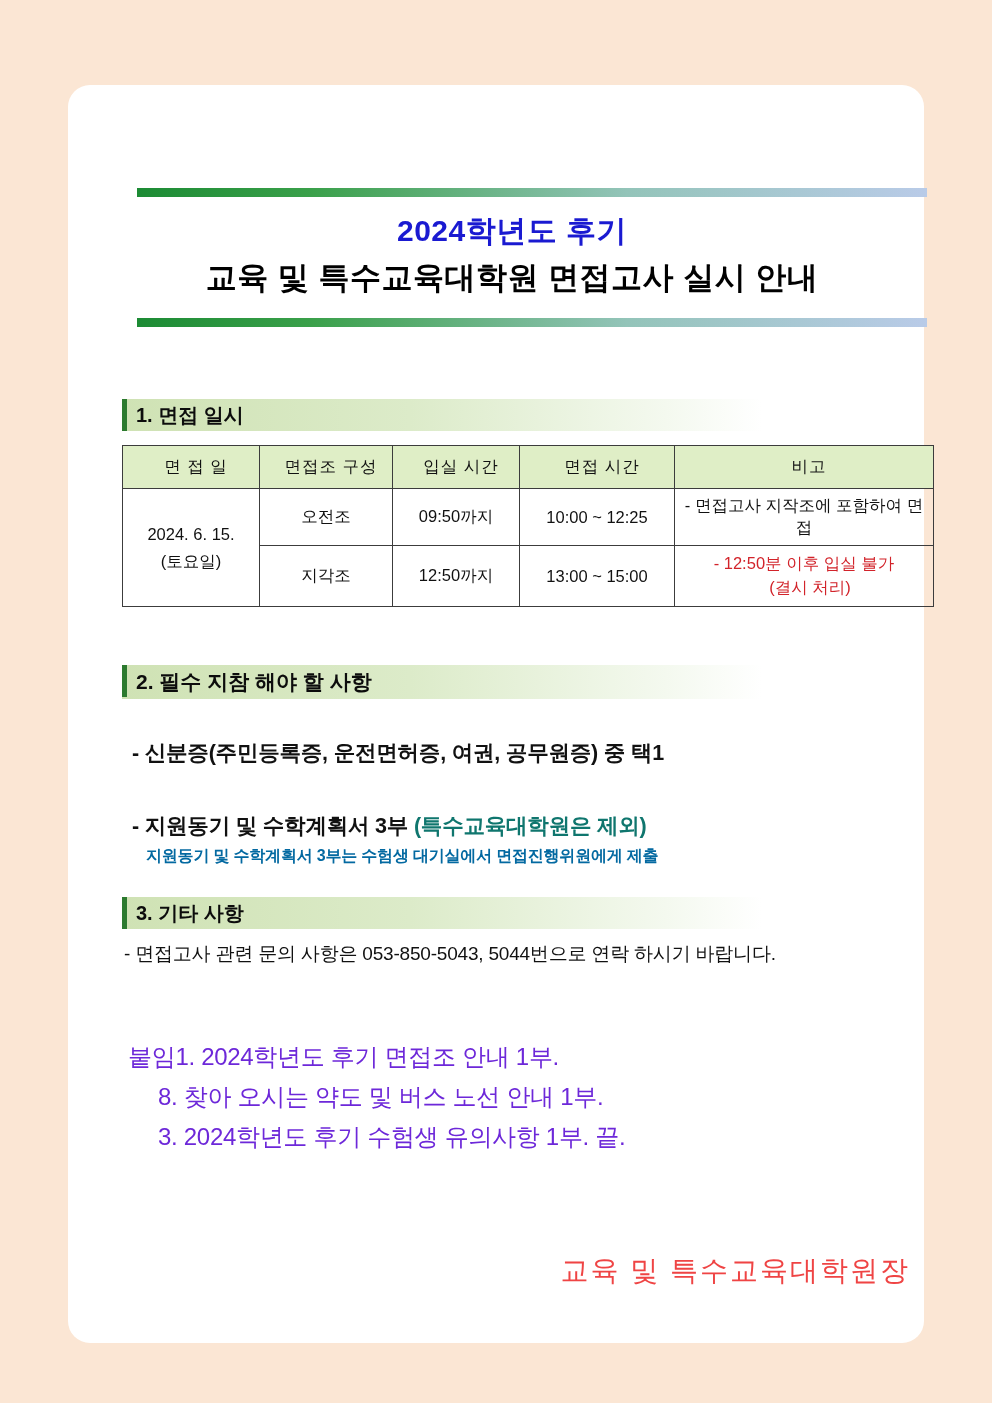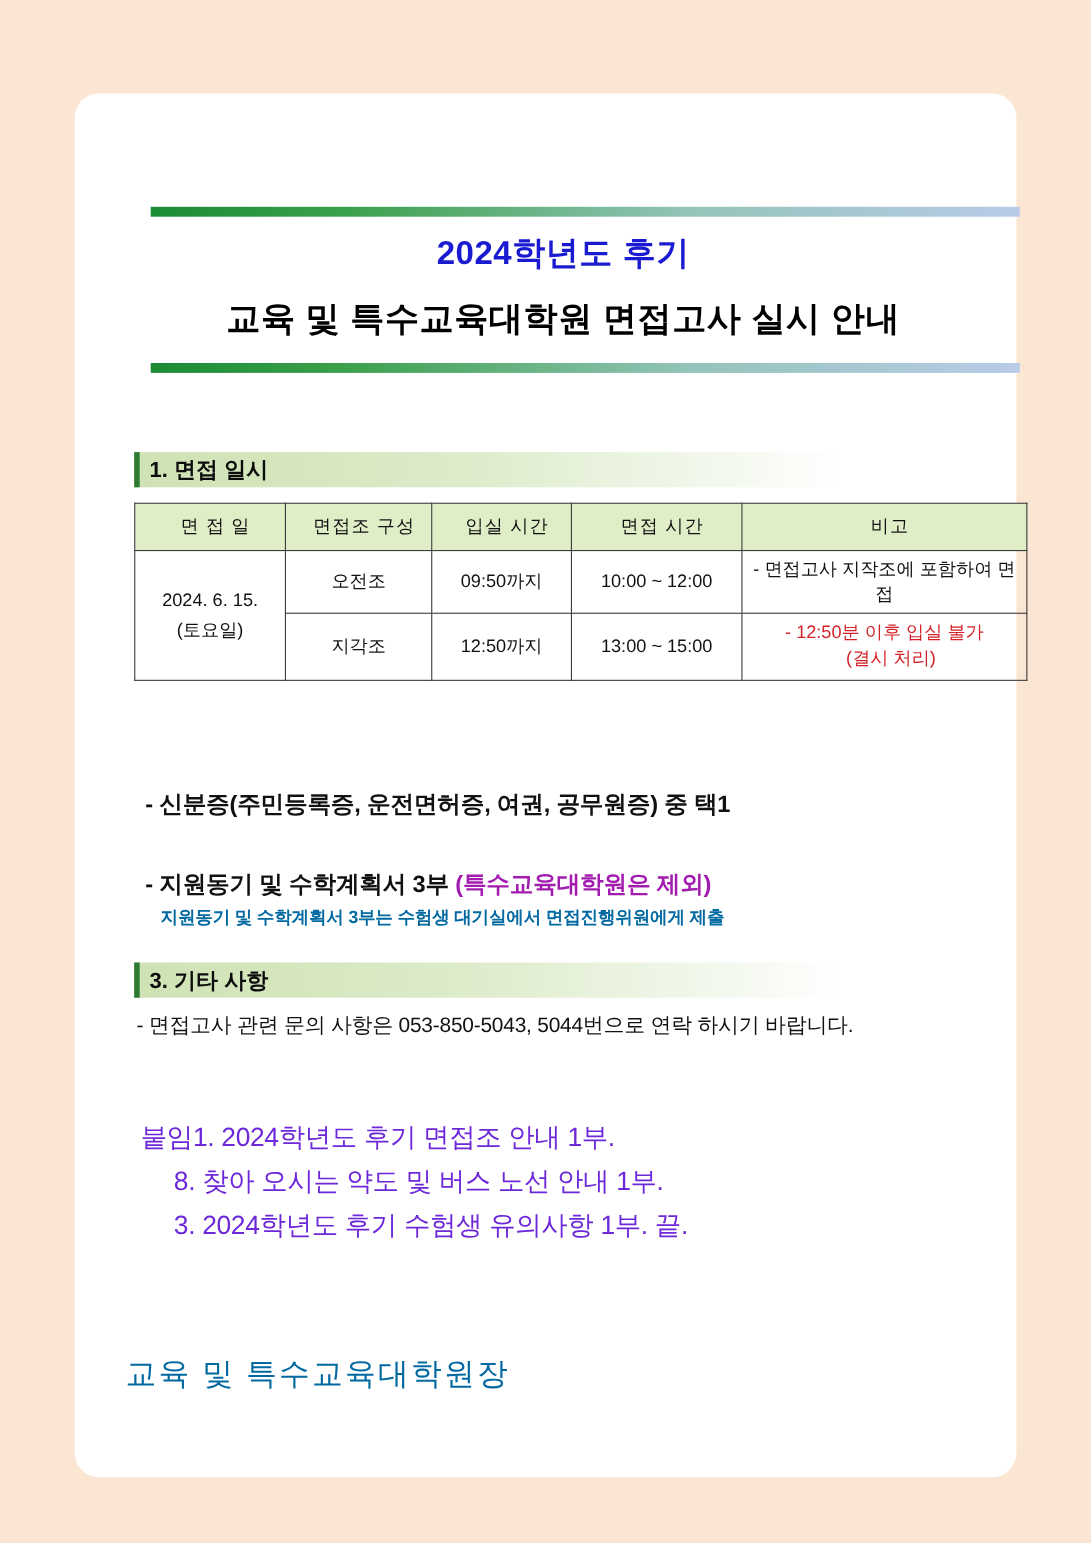--- a/index.html
+++ b/index.html
@@ -48,21 +48,21 @@
     font-weight: bold;
     letter-spacing: 0.5px;
     line-height: 1.35;
   }
   .title-line2 {
     color: #000000;
     font-size: 31px;
     font-weight: bold;
     letter-spacing: 0.5px;
     line-height: 1.45;
-    margin-top: 16px;
+    margin-top: 4px;
   }
 
   
   .section-head {
     position: relative;
     height: 32px;
     margin-left: 8px;
     width: 640px;
     background: linear-gradient(to right, #cfe2b4 0%, #dcebc9 45%, #f4f9ef 85%, #ffffff 100%);
     display: flex;
@@ -119,21 +119,21 @@
     margin-top: 18px;
   }
   .bullet {
     font-size: 21.5px;
     font-weight: bold;
     color: #111;
     line-height: 1.7;
     letter-spacing: -0.2px;
     margin-top: 36px;
   }
-  .bullet .red { color: #a21caf; }
+  .bullet .red { color: #0f766e; }
   .subnote {
     margin-left: 14px;
     margin-top: 2px;
     font-size: 16px;
     color: #0369a1;
     font-weight: bold;
     letter-spacing: -0.2px;
   }
 
   .para {
@@ -149,23 +149,23 @@
     margin-top: 70px;
     font-size: 24px;
     color: #6d28d9;
     line-height: 1.65;
     letter-spacing: -0.3px;
   }
   .attach .ind { padding-left: 30px; display:block;}
 
   .signature {
     margin-top: 96px;
-    text-align: left;
+    text-align: right;
     font-size: 28px;
-    color: #0369a1;
+    color: #ef4444;
     letter-spacing: 2px;
   }
 </style>
 </head>
 <body>
 
 <div class="page">
   <div class="inner">
 
     <div class="title-rule top"></div>
@@ -193,37 +193,41 @@
         </tr>
       </thead>
       <tbody>
         <tr>
           <td class="daycell" rowspan="2">
             <span>2024. 6. 15.</span><br>
             <span>(토요일)</span>
           </td>
           <td>오전조</td>
           <td>09:50까지</td>
-          <td>10:00 ~ 12:00</td>
+          <td>10:00 ~ 12:25</td>
           <td class="note">- 면접고사 지작조에 포함하여 면접</td>
         </tr>
         <tr>
           <td>지각조</td>
           <td>12:50까지</td>
           <td>13:00 ~ 15:00</td>
           <td class="note red">
             <span>- 12:50분 이후 입실 불가</span>
             <span class="small-ind">(결시 처리)</span>
           </td>
         </tr>
       </tbody>
     </table>
 
     <div style="height:58px"></div>
 
+    <div class="section-head big">
+      <div class="bar"></div>
+      <span class="label">2. 필수 지참 해야 할 사항</span>
+    </div>
 
     <div class="bullets">
       <div class="bullet">- 신분증(주민등록증, 운전면허증, 여권, 공무원증) 중 택1</div>
       <div class="bullet">
         <span>- 지원동기 및 수학계획서 3부 </span><span class="red">(특수교육대학원은 제외)</span>
       </div>
       <div class="subnote">지원동기 및 수학계획서 3부는 수험생 대기실에서 면접진행위원에게 제출</div>
     </div>
 
     <div style="height:30px"></div>

